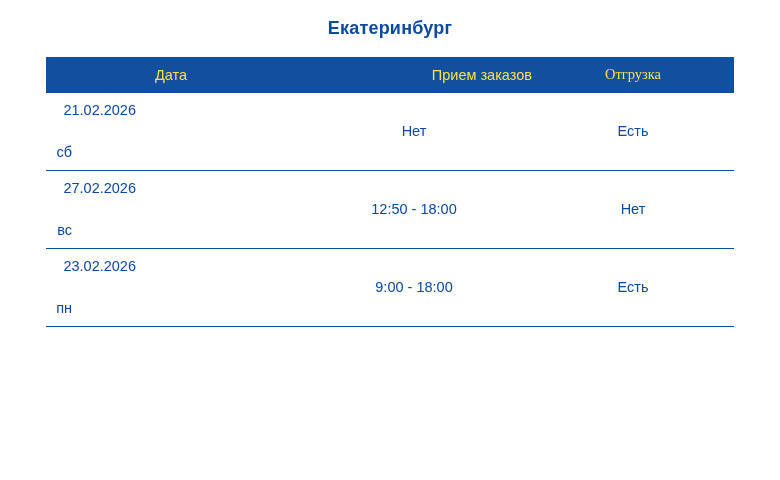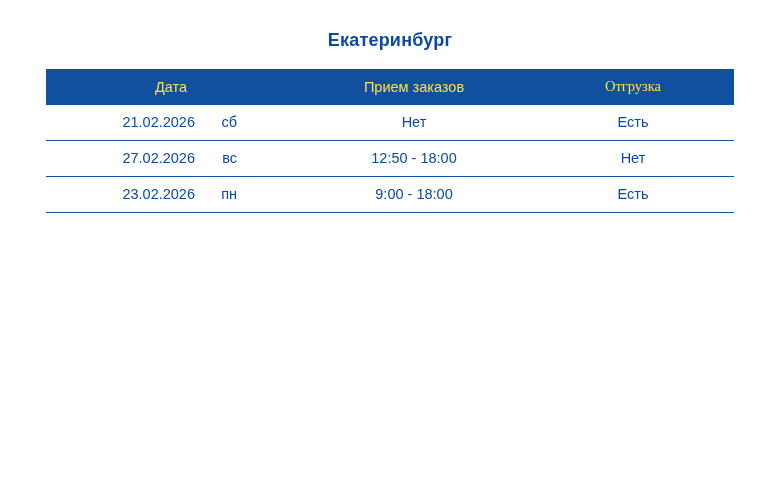--- a/index.html
+++ b/index.html
@@ -18,58 +18,59 @@
     width: 780px;
     height: 480px;
     position: relative;
     box-sizing: border-box;
   }
   .title {
     text-align: center;
     font-size: 18px;
     font-weight: bold;
     color: #0b4aa2;
-    padding-top: 30px;
+    padding-top: 18px;
     letter-spacing: 0.2px;
   }
   .table-wrap {
     margin: 18px 46px 0 46px;
   }
   table.schedule {
     width: 688px;
     border-collapse: collapse;
     table-layout: fixed;
   }
   table.schedule thead th {
     background: #11509f;
     color: #fde047;
     font-size: 14.5px;
     font-weight: normal;
     padding: 9px 0 10px 0;
     text-align: center;
     border: none;
   }
   table.schedule thead th.col-date { width: 250px; }
-  table.schedule thead th.col-orders { width: 236px; }
+  table.schedule thead th.col-orders { width: 236px; text-align: right; }
   table.schedule thead th.col-ship { width: 202px; font-family: Liberation Serif, serif; }
 
   table.schedule tbody td {
     font-size: 14.5px;
     color: #0b4aa2;
     padding: 9px 0 10px 0;
     text-align: center;
     border-bottom: 1.5px solid #11509f;
     background: #ffffff;
   }
   .date-cell {
     display: flex;
     justify-content: center;
     align-items: baseline;
-    gap: 20px;
+    gap: 26px;
     padding-left: 4px;
+    flex-direction: column;
   }
   .date-cell .d-date {
     min-width: 86px;
     text-align: right;
   }
   .date-cell .d-dow {
     min-width: 22px;
     text-align: right;
   }
 </style>

